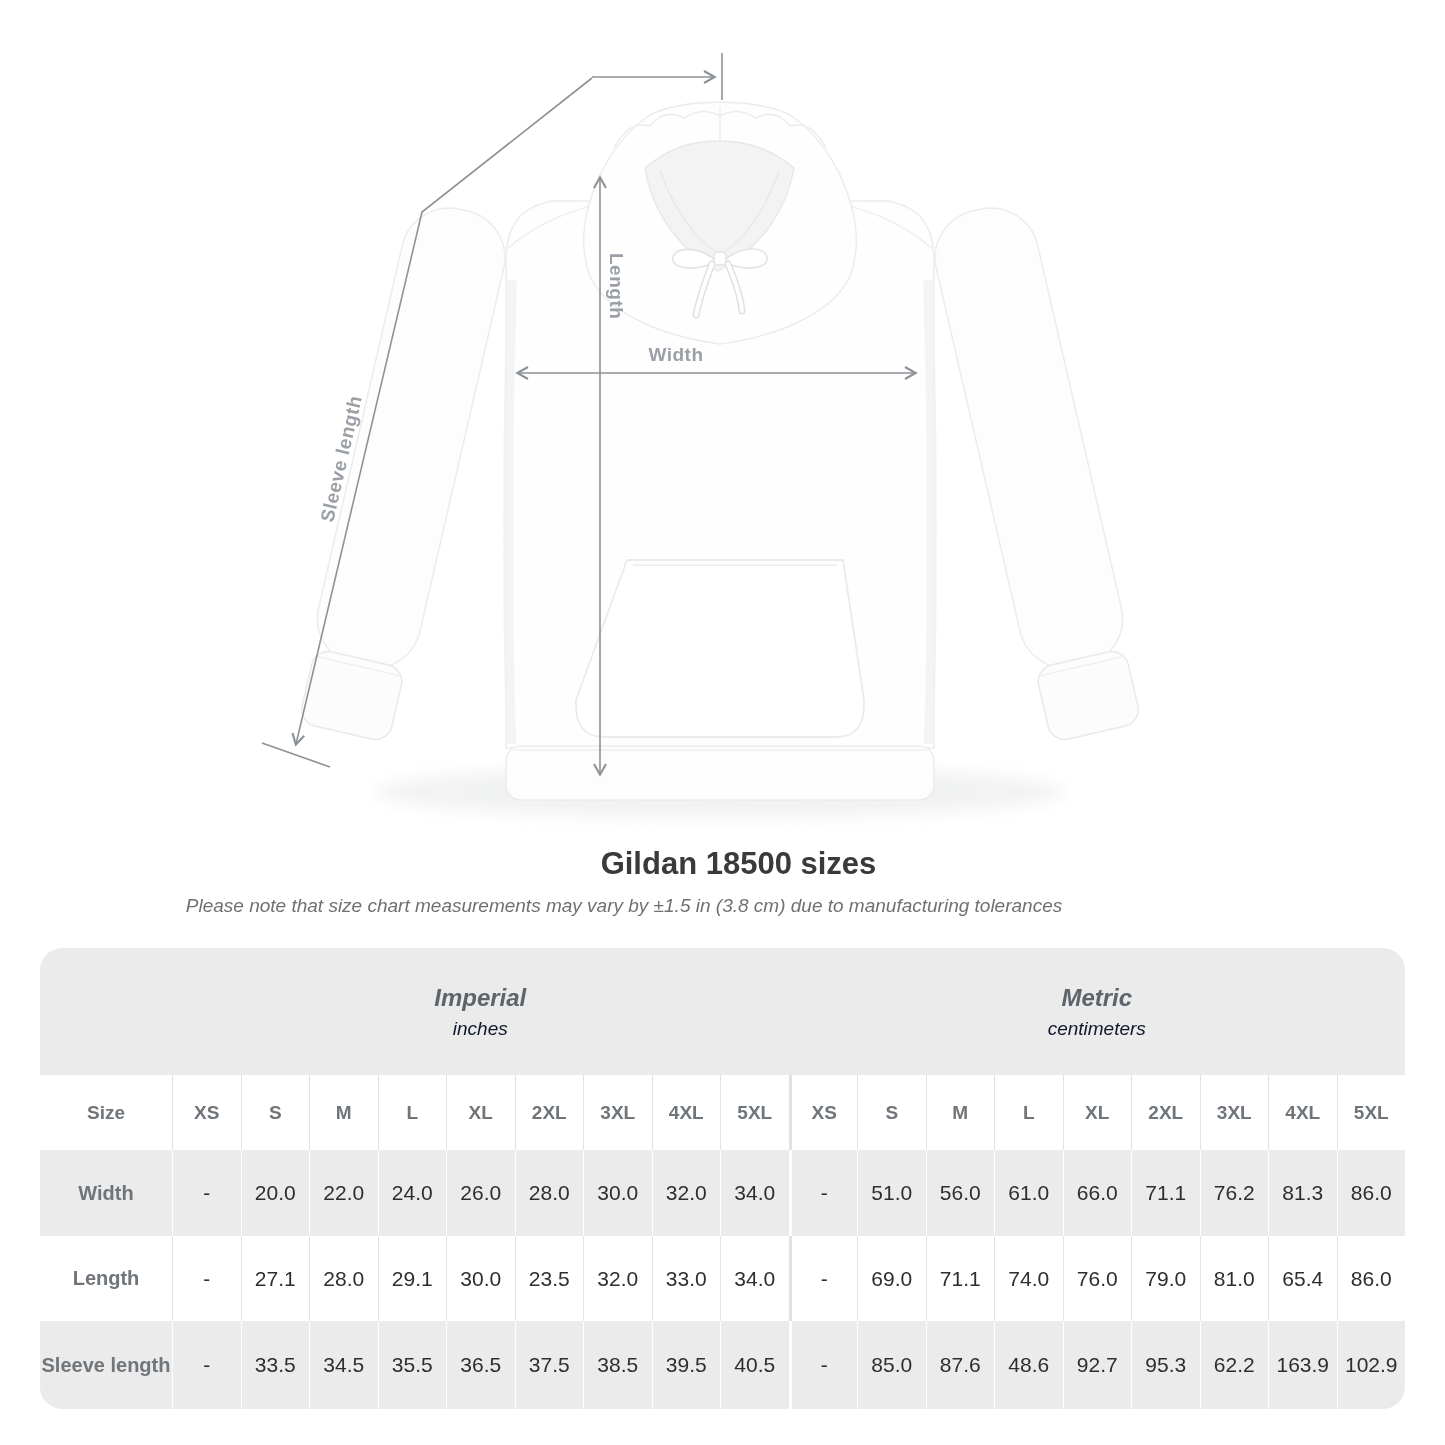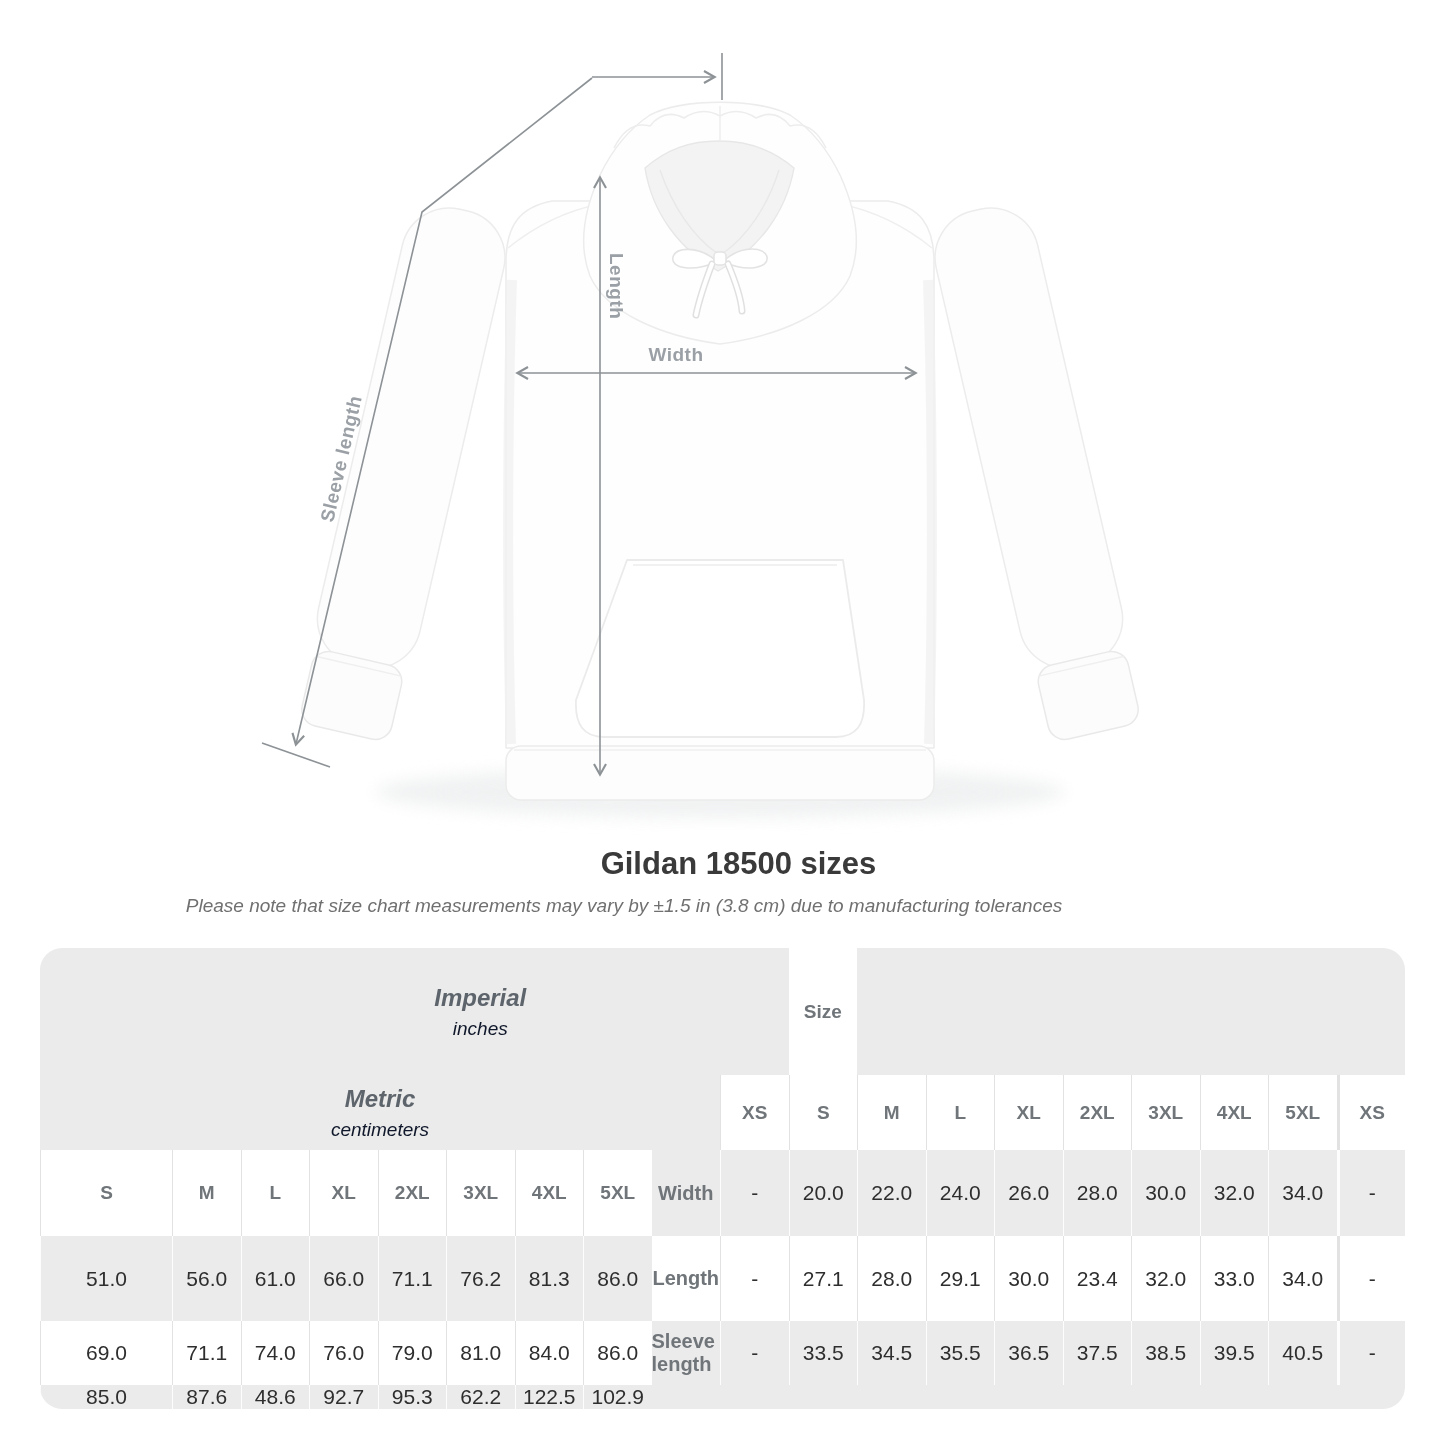--- a/index.html
+++ b/index.html
@@ -126,25 +126,25 @@
 <div class="page-title">Gildan 18500 sizes</div>
 <div class="page-subtitle">Please note that size chart measurements may vary by ±1.5 in (3.8 cm) due to manufacturing tolerances</div>
 
 <div class="size-table">
   <div class="size-grid">
       <div class="cell "></div>
       <div class="cell group-cell">
         <div class="gname">Imperial</div>
         <div class="gunit">inches</div>
       </div>
-      <div class="cell chead bg-white">Size</div>
       <div class="cell group-cell">
         <div class="gname">Metric</div>
         <div class="gunit">centimeters</div>
       </div>
+      <div class="cell chead bg-white">Size</div>
       <div class="cell chead bg-white bL-gray">XS</div>
       <div class="cell chead bg-white bL-gray">S</div>
       <div class="cell chead bg-white bL-gray">M</div>
       <div class="cell chead bg-white bL-gray">L</div>
       <div class="cell chead bg-white bL-gray">XL</div>
       <div class="cell chead bg-white bL-gray">2XL</div>
       <div class="cell chead bg-white bL-gray">3XL</div>
       <div class="cell chead bg-white bL-gray">4XL</div>
       <div class="cell chead bg-white bL-gray">5XL</div>
       <div class="cell chead bg-white bL-gray metric-start">XS</div>
@@ -174,46 +174,46 @@
       <div class="cell vcell bL-white">71.1</div>
       <div class="cell vcell bL-white">76.2</div>
       <div class="cell vcell bL-white">81.3</div>
       <div class="cell vcell bL-white">86.0</div>
       <div class="cell label-cell bg-white">Length</div>
       <div class="cell vcell bL-gray bg-white">-</div>
       <div class="cell vcell bL-gray bg-white">27.1</div>
       <div class="cell vcell bL-gray bg-white">28.0</div>
       <div class="cell vcell bL-gray bg-white">29.1</div>
       <div class="cell vcell bL-gray bg-white">30.0</div>
-      <div class="cell vcell bL-gray bg-white">23.4</div>
+      <div class="cell vcell bL-gray bg-white">23.5</div>
       <div class="cell vcell bL-gray bg-white">32.0</div>
       <div class="cell vcell bL-gray bg-white">33.0</div>
       <div class="cell vcell bL-gray bg-white">34.0</div>
       <div class="cell vcell bL-gray bg-white metric-start">-</div>
       <div class="cell vcell bL-gray bg-white">69.0</div>
       <div class="cell vcell bL-gray bg-white">71.1</div>
       <div class="cell vcell bL-gray bg-white">74.0</div>
       <div class="cell vcell bL-gray bg-white">76.0</div>
       <div class="cell vcell bL-gray bg-white">79.0</div>
       <div class="cell vcell bL-gray bg-white">81.0</div>
-      <div class="cell vcell bL-gray bg-white">84.0</div>
+      <div class="cell vcell bL-gray bg-white">65.4</div>
       <div class="cell vcell bL-gray bg-white">86.0</div>
       <div class="cell label-cell">Sleeve length</div>
       <div class="cell vcell bL-white">-</div>
       <div class="cell vcell bL-white">33.5</div>
       <div class="cell vcell bL-white">34.5</div>
       <div class="cell vcell bL-white">35.5</div>
       <div class="cell vcell bL-white">36.5</div>
       <div class="cell vcell bL-white">37.5</div>
       <div class="cell vcell bL-white">38.5</div>
       <div class="cell vcell bL-white">39.5</div>
       <div class="cell vcell bL-white">40.5</div>
       <div class="cell vcell bL-white metric-start">-</div>
       <div class="cell vcell bL-white">85.0</div>
       <div class="cell vcell bL-white">87.6</div>
       <div class="cell vcell bL-white">48.6</div>
       <div class="cell vcell bL-white">92.7</div>
       <div class="cell vcell bL-white">95.3</div>
       <div class="cell vcell bL-white">62.2</div>
-      <div class="cell vcell bL-white">122.5</div>
+      <div class="cell vcell bL-white">163.9</div>
       <div class="cell vcell bL-white">102.9</div>
     </div>
 </div>
 
 </body></html>

